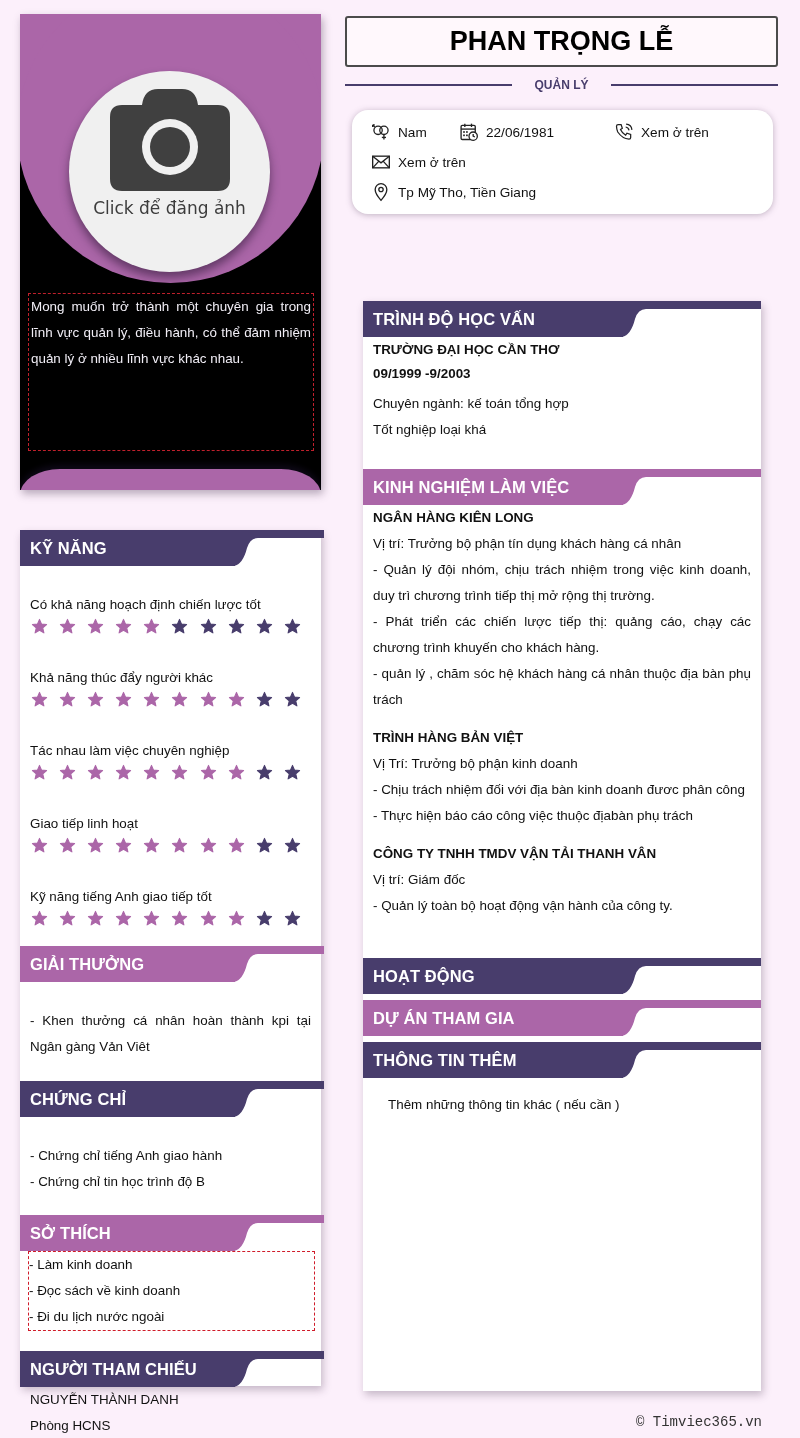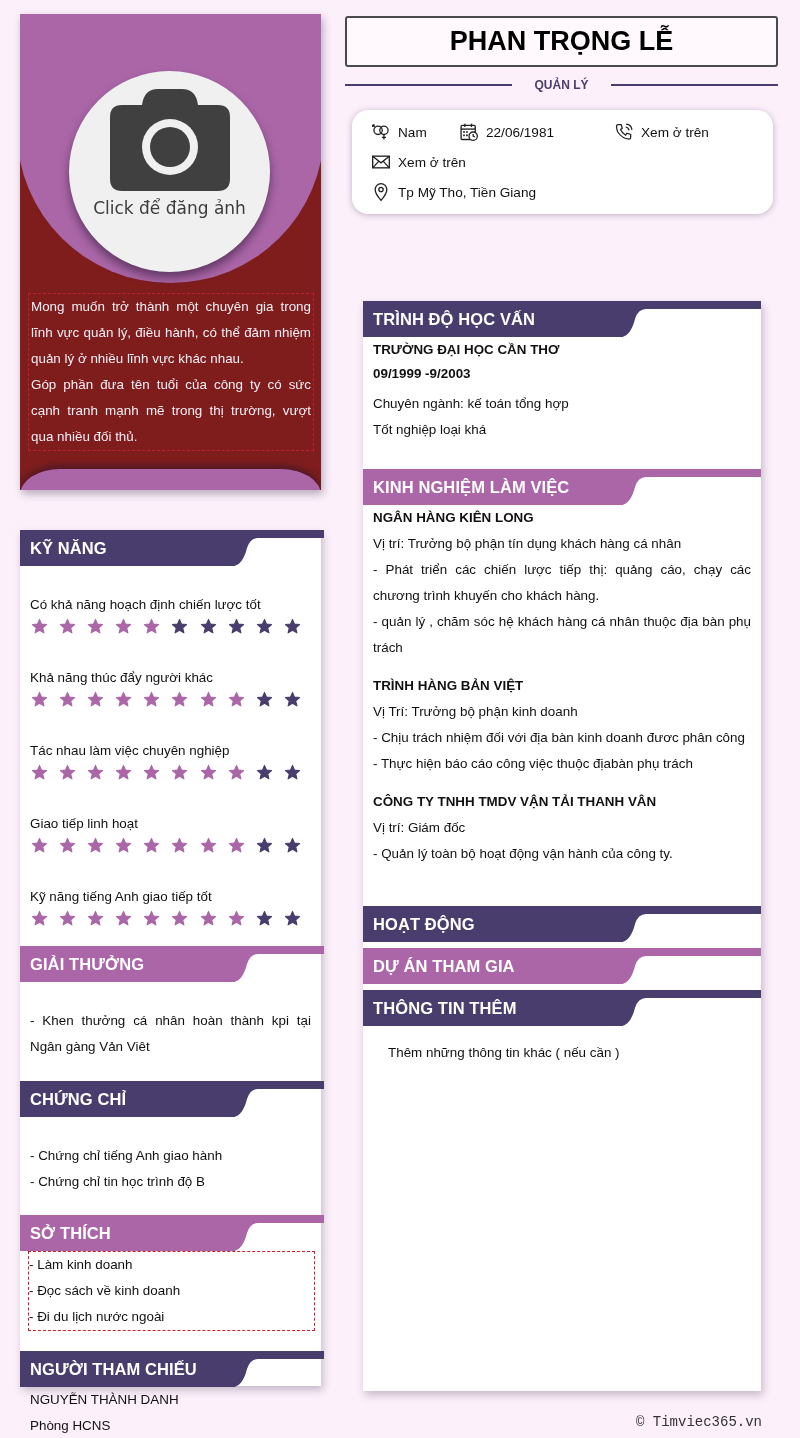--- a/index.html
+++ b/index.html
@@ -7,21 +7,21 @@
   body {
     background: #fcf0fb;
     font-family: "Liberation Sans", sans-serif;
     color: #111;
     position: relative;
     overflow: hidden;
   }
   
   .top-panel {
     position: absolute; left: 20px; top: 14px; width: 301px; height: 476px;
-    background: #7f1d1d; overflow: hidden;
+    background: #000000; overflow: hidden;
     box-shadow: 2px 4px 8px rgba(60,40,70,0.35);
   }
   .top-panel .purple-top {
     position: absolute; left: 0; top: 0; width: 301px; height: 140px; background: #ab66a8;
   }
   .top-panel .big-circle {
     position: absolute; left: -3px; top: -36px; width: 307px; height: 305px;
     border-radius: 50%; background: #ab66a8;
   }
   .avatar {
@@ -133,21 +133,20 @@
   <div class="avatar">
     <svg class="cam" viewBox="0 0 120 104">
       <path d="M32 18 Q34 2 48 2 L72 2 Q86 2 88 18 L108 18 Q120 18 120 30 L120 92 Q120 104 108 104 L12 104 Q0 104 0 92 L0 30 Q0 18 12 18 Z" fill="#404040"></path>
       <circle cx="60" cy="60" r="28" fill="#f0f0f0"></circle>
       <circle cx="60" cy="60" r="20" fill="#404040"></circle>
     </svg>
     <div class="cam-label">Click để đăng ảnh</div>
   </div>
   <div class="objective">
     <p>Mong muốn trở thành một chuyên gia trong lĩnh vực quản lý, điều hành, có thể đảm nhiệm quản lý ở nhiều lĩnh vực khác nhau.</p>
-    <p>Góp phần đưa tên tuổi của công ty có sức cạnh tranh mạnh mẽ trong thị trường, vượt qua nhiều đối thủ.</p>
   </div>
   <div class="bottom-wave"></div>
 </div>
 
 <div class="name-box">PHAN TRỌNG LỄ</div>
 <div class="role-line">
   <div class="line-l"></div>
   <div class="role">QUẢN LÝ</div>
   <div class="line-r"></div>
 </div>
@@ -576,20 +575,21 @@
     <div class="bar"></div>
     <div class="tab"></div>
     <svg class="wave" style="left:259px;" viewBox="0 0 60 36" preserveAspectRatio="none">
       <path d="M0 0 L60 0 L60 8 L24 8 Q16 8 13 18 Q9 34 0 36 Z" fill="#ab66a8"></path>
     </svg>
     <div class="title">KINH NGHIỆM LÀM VIỆC</div>
   </div>
   <div class="right-body justify">
     <div class="bold">NGÂN HÀNG KIÊN LONG</div>
     <div>Vị trí: Trưởng bộ phận tín dụng khách hàng cá nhân</div>
+    <div>- Quản lý đội nhóm, chịu trách nhiệm trong việc kinh doanh, duy trì chương trình tiếp thị mở rộng thị trường.</div>
     <div>- Phát triển các chiến lược tiếp thị: quảng cáo, chạy các chương trình khuyến  cho khách hàng.</div>
     <div>- quản lý , chăm sóc hệ khách hàng cá nhân thuộc địa bàn phụ trách</div>
     <div style="height:12px"></div>
     <div class="bold">TRÌNH HÀNG BẢN VIỆT</div>
     <div>Vị Trí: Trưởng bộ phận kinh doanh</div>
     <div>- Chịu trách nhiệm đối với địa bàn kinh doanh đươc phân công</div>
     <div>- Thực hiện báo cáo công việc thuộc địabàn phụ trách</div>
     <div style="height:12px"></div>
     <div class="bold">CÔNG TY TNHH TMDV VẬN TẢI THANH VÂN</div>
     <div>Vị trí: Giám đốc</div>

